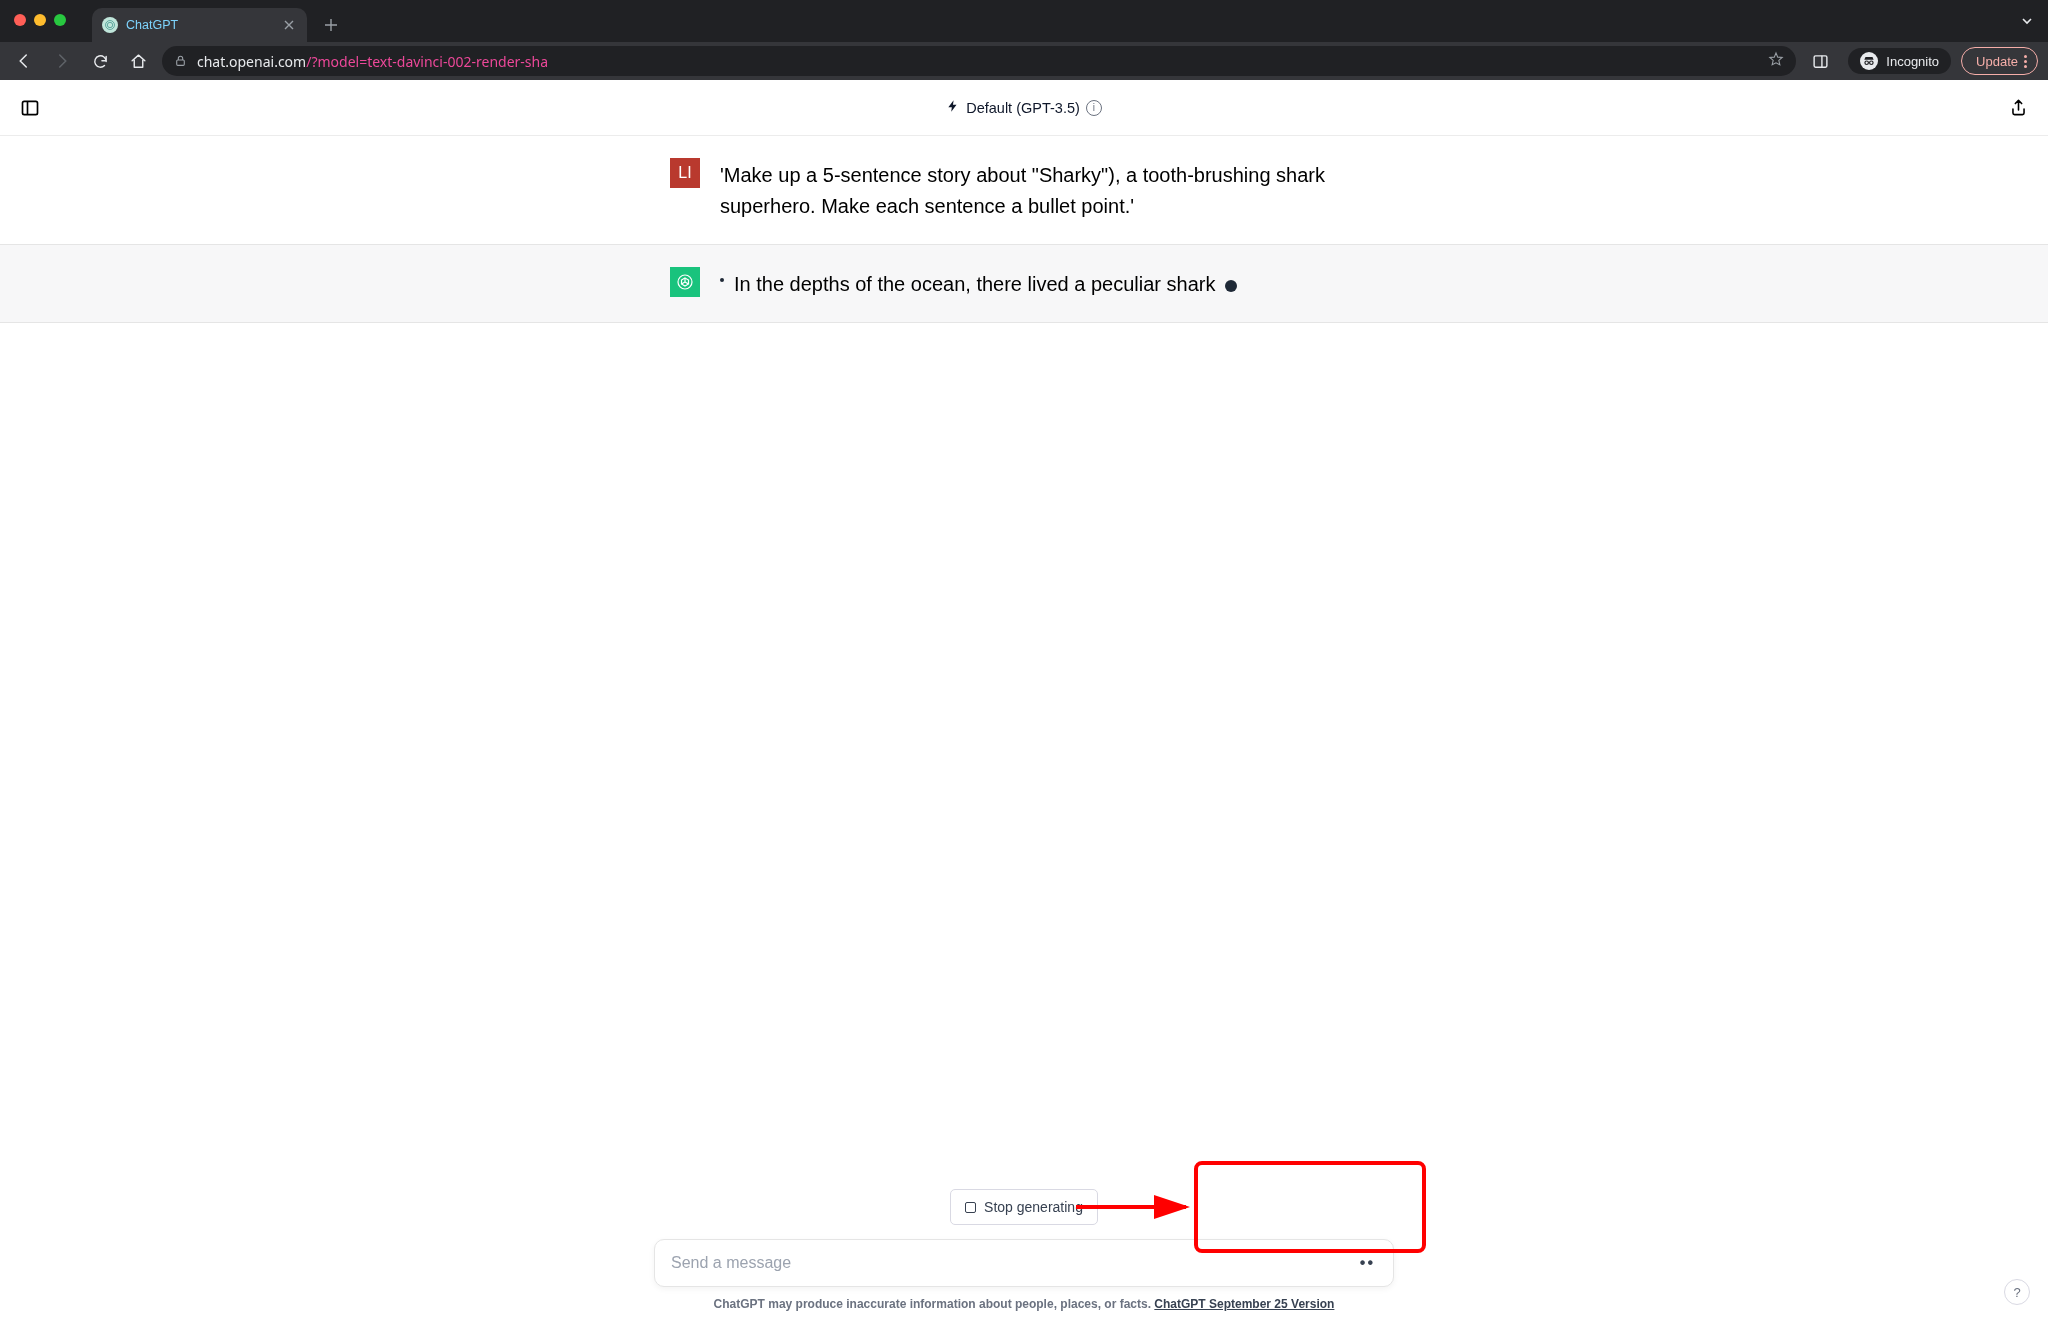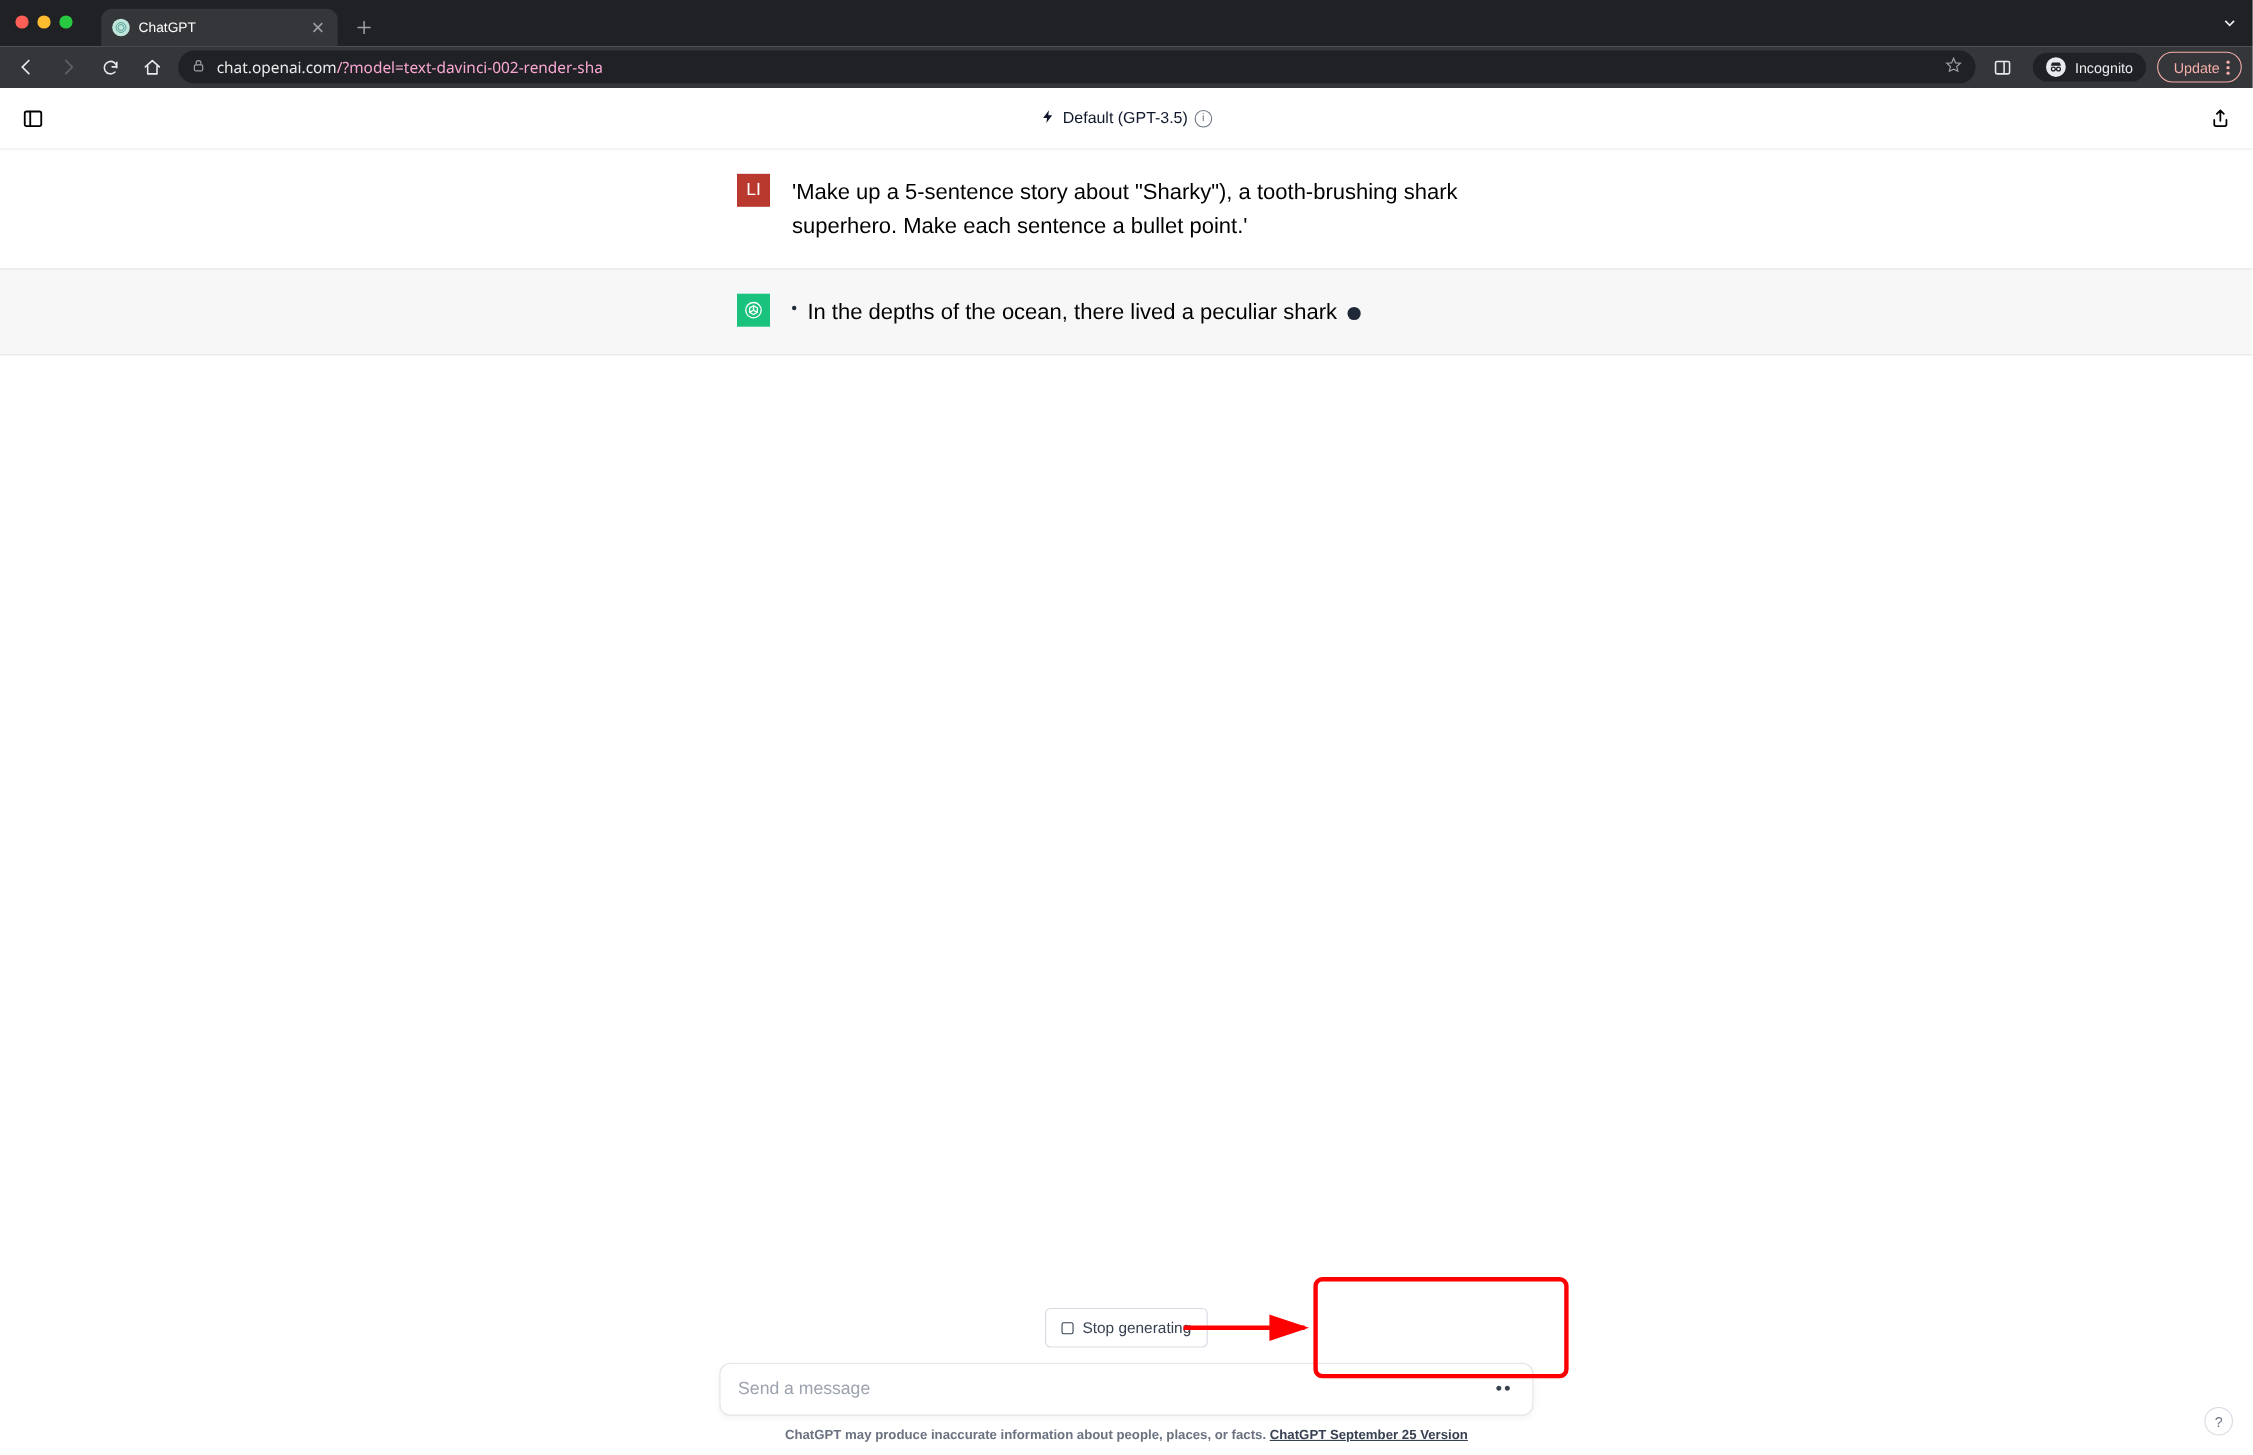--- a/index.html
+++ b/index.html
@@ -5,35 +5,35 @@
   * { margin: 0; padding: 0; box-sizing: border-box; }
   html, body { width: 100%; height: 100%; font-family: -apple-system, BlinkMacSystemFont, "Segoe UI", Helvetica, Arial, sans-serif; }
   body { display: flex; flex-direction: column; background: #fff; overflow: hidden; }
 
   
   .titlebar { background:#202124; height:42px; display:flex; align-items:flex-end; padding-left:14px; position:relative; }
   .traffic { position:absolute; top:14px; left:14px; display:flex; gap:8px; }
   .traffic span { width:12px; height:12px; border-radius:50%; display:block; }
   .dot-red{background:#ff5f57;} .dot-yellow{background:#febc2e;} .dot-green{background:#28c840;}
   .tabstrip { display:flex; align-items:flex-end; margin-left:78px; height:100%; }
-  .tab { background:#35363a; border-radius:10px 10px 0 0; height:34px; width:215px; display:flex; align-items:center; padding:0 10px; gap:8px; color:#ffffff; font-size:12.5px; }
+  .tab { background:#35363a; border-radius:10px 10px 0 0; height:34px; width:215px; display:flex; align-items:center; padding:0 10px; gap:8px; color:#7dd3fc; font-size:12.5px; }
   .tab .favicon { width:16px; height:16px; border-radius:50%; background:#c0e6db; display:flex; align-items:center; justify-content:center; }
   .tab .favicon svg { width:12px; height:12px; }
   .tab .title { flex:1; white-space:nowrap; overflow:hidden; text-overflow:ellipsis; }
   .tab-close { width:16px; height:16px; display:flex; align-items:center; justify-content:center; color:#9aa0a6; font-size:14px; }
   .newtab { width:28px; height:28px; margin-left:10px; margin-bottom:3px; display:flex; align-items:center; justify-content:center; color:#9aa0a6; font-size:18px; }
   .dropdown-caret { position:absolute; right:14px; top:14px; color:#e8eaed; }
 
   .toolbar { background:#35363a; height:38px; display:flex; align-items:center; padding:0 10px; gap:10px; }
   .nav-btn { width:28px; height:28px; display:flex; align-items:center; justify-content:center; color:#e8eaed; border-radius:50%; }
   .nav-btn.disabled { color:#5f6368; }
   .omnibox { flex:1; background:#202124; border-radius:20px; height:30px; display:flex; align-items:center; padding:0 12px; gap:10px; color:#9aa0a6; font-size:14px; font-family:system-ui, sans-serif; }
   .omnibox .lock { color:#9aa0a6; }
   .omnibox .url .host { color:#e8eaed; }
-  .omnibox .url .path { color:#f9a8d4; }
+  .omnibox .url .path { color:#ec4899; }
   .omnibox .star { margin-left:auto; color:#9aa0a6; }
   .incog-pill { display:flex; align-items:center; gap:8px; background:#202124; padding:4px 12px; border-radius:20px; color:#e8eaed; font-size:13px; margin-left:4px; }
   .incog-pill .glasses { width:18px; height:18px; background:#e8eaed; border-radius:50%; display:flex; align-items:center; justify-content:center; }
   .incog-pill .glasses svg { width:14px; height:14px; }
   .update-btn { border:1px solid #f6aea9; color:#f6aea9; background:transparent; border-radius:20px; height:28px; padding:0 10px 0 14px; display:flex; align-items:center; gap:6px; font-size:13px; }
   .kebab { display:flex; flex-direction:column; gap:2px; }
   .kebab span { width:3px; height:3px; border-radius:50%; background:#f6aea9; display:block; }
 
   
   .app-header { border-bottom:1px solid #ececec; height:56px; display:flex; align-items:center; position:relative; }

